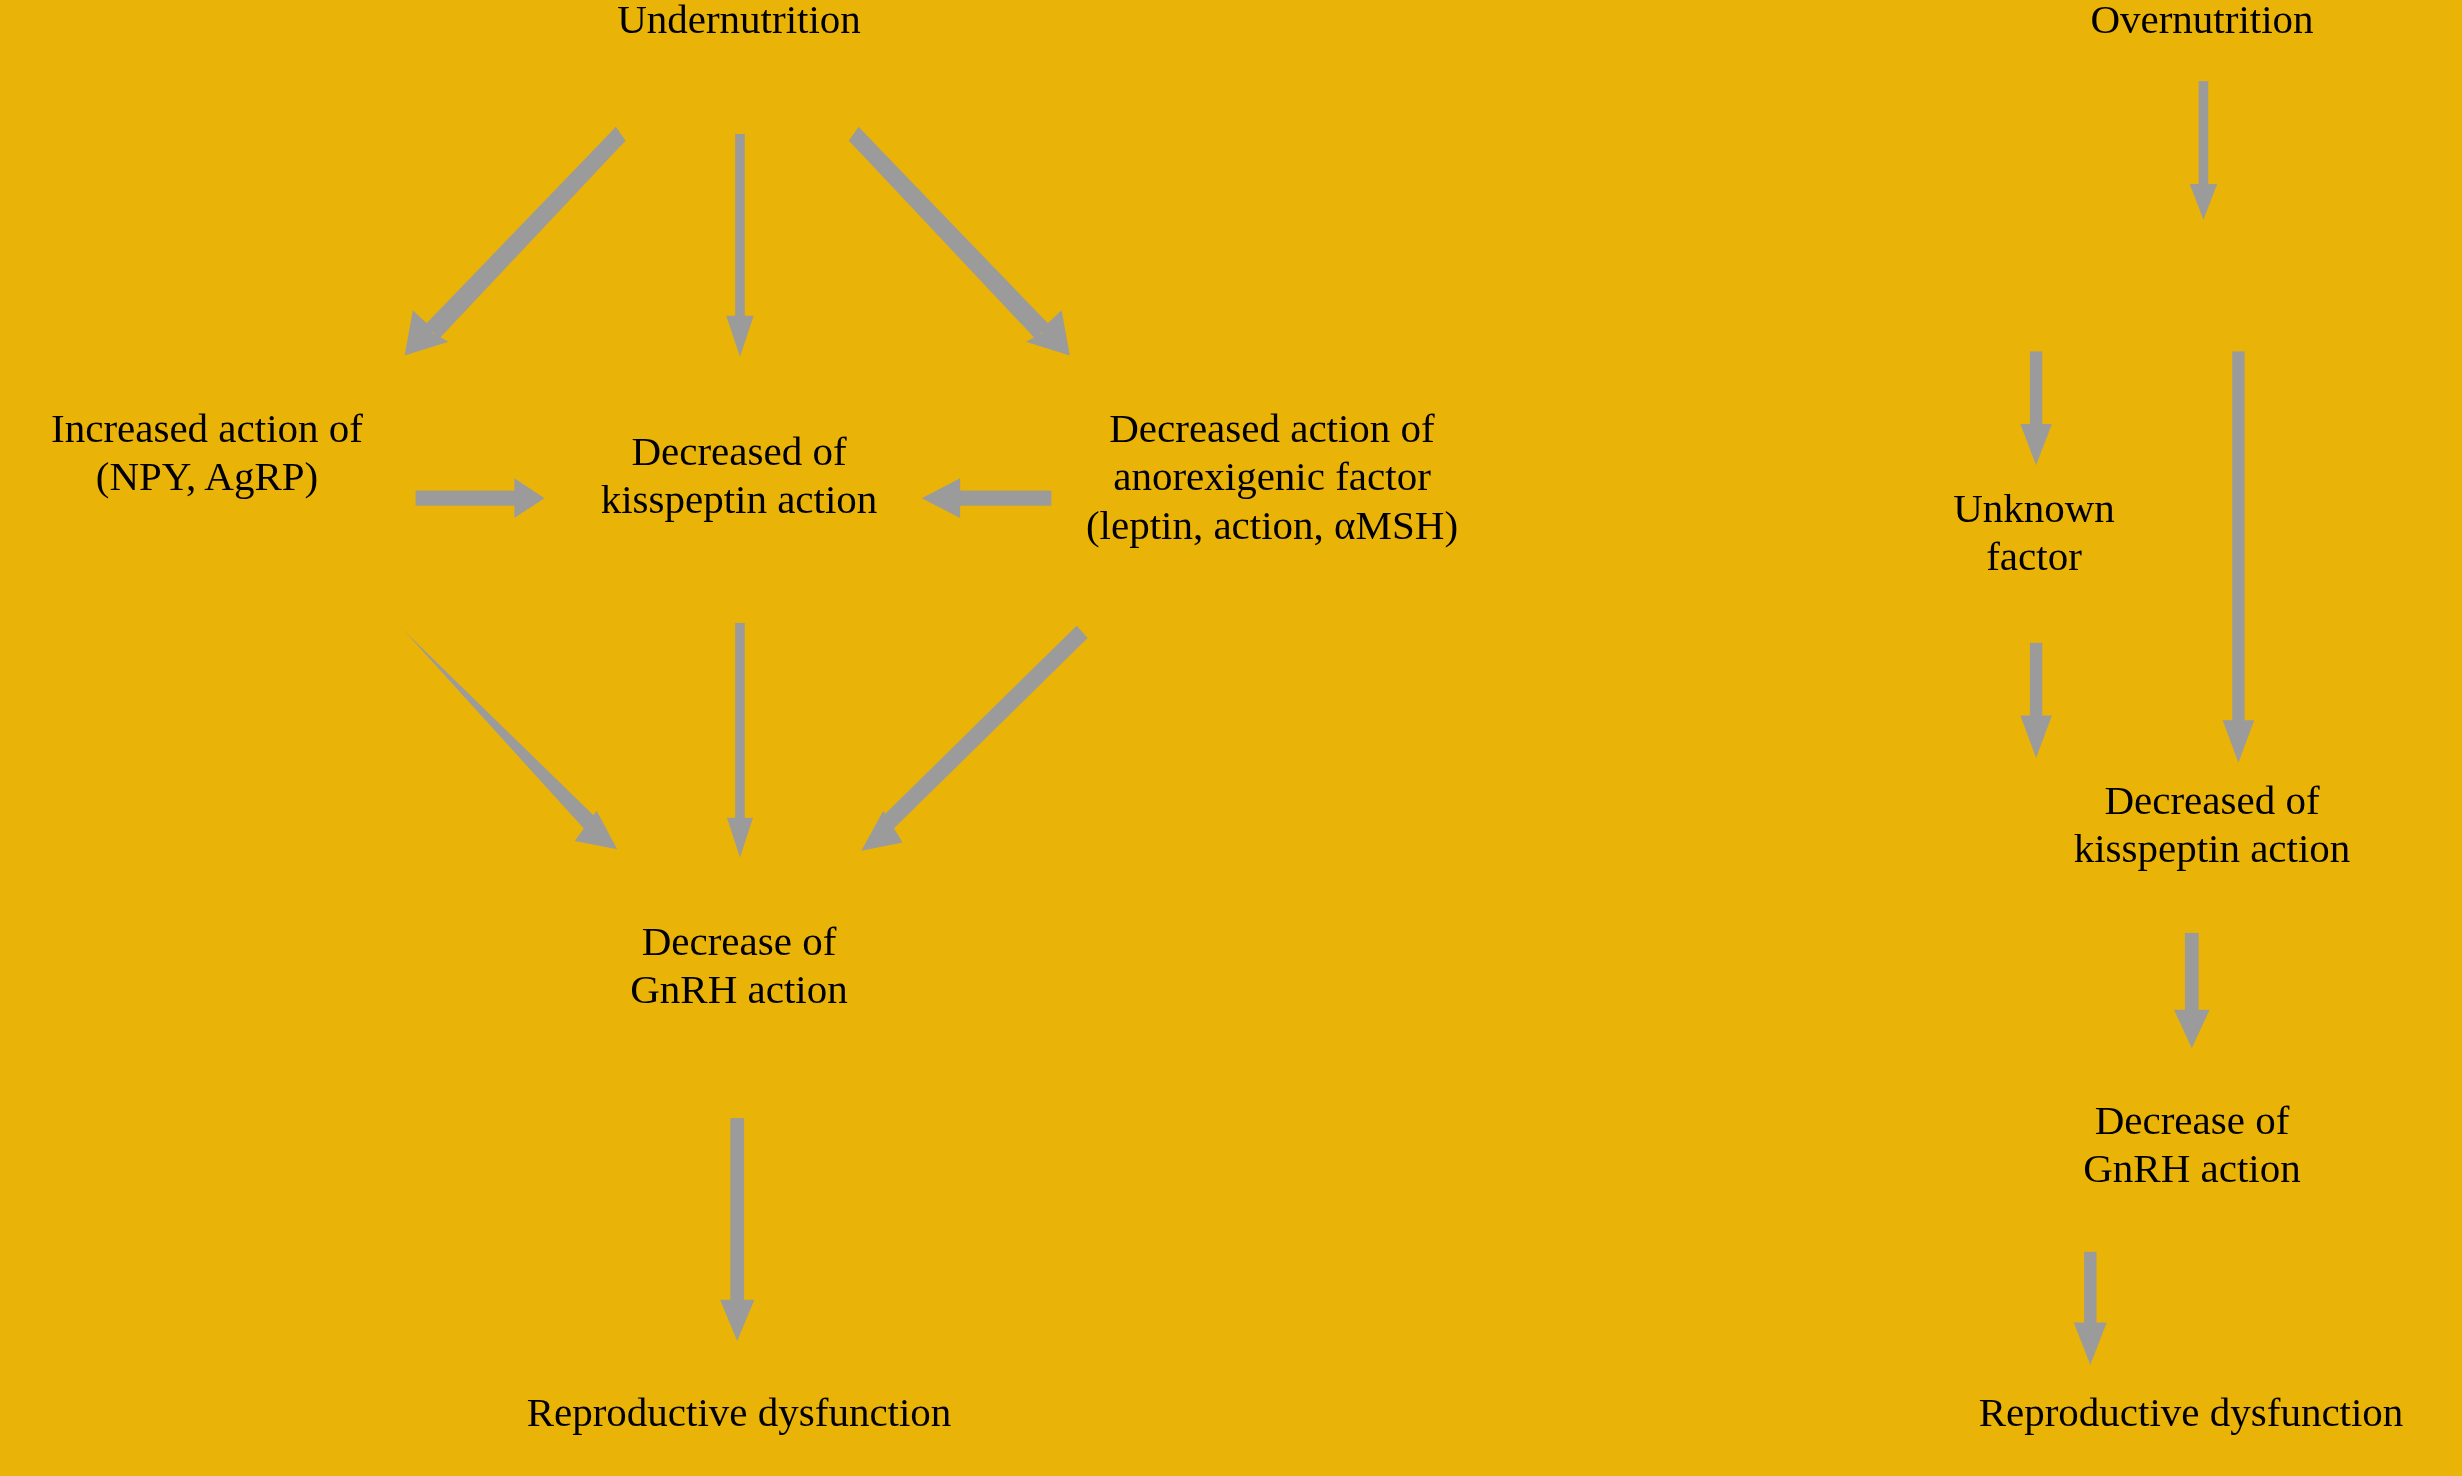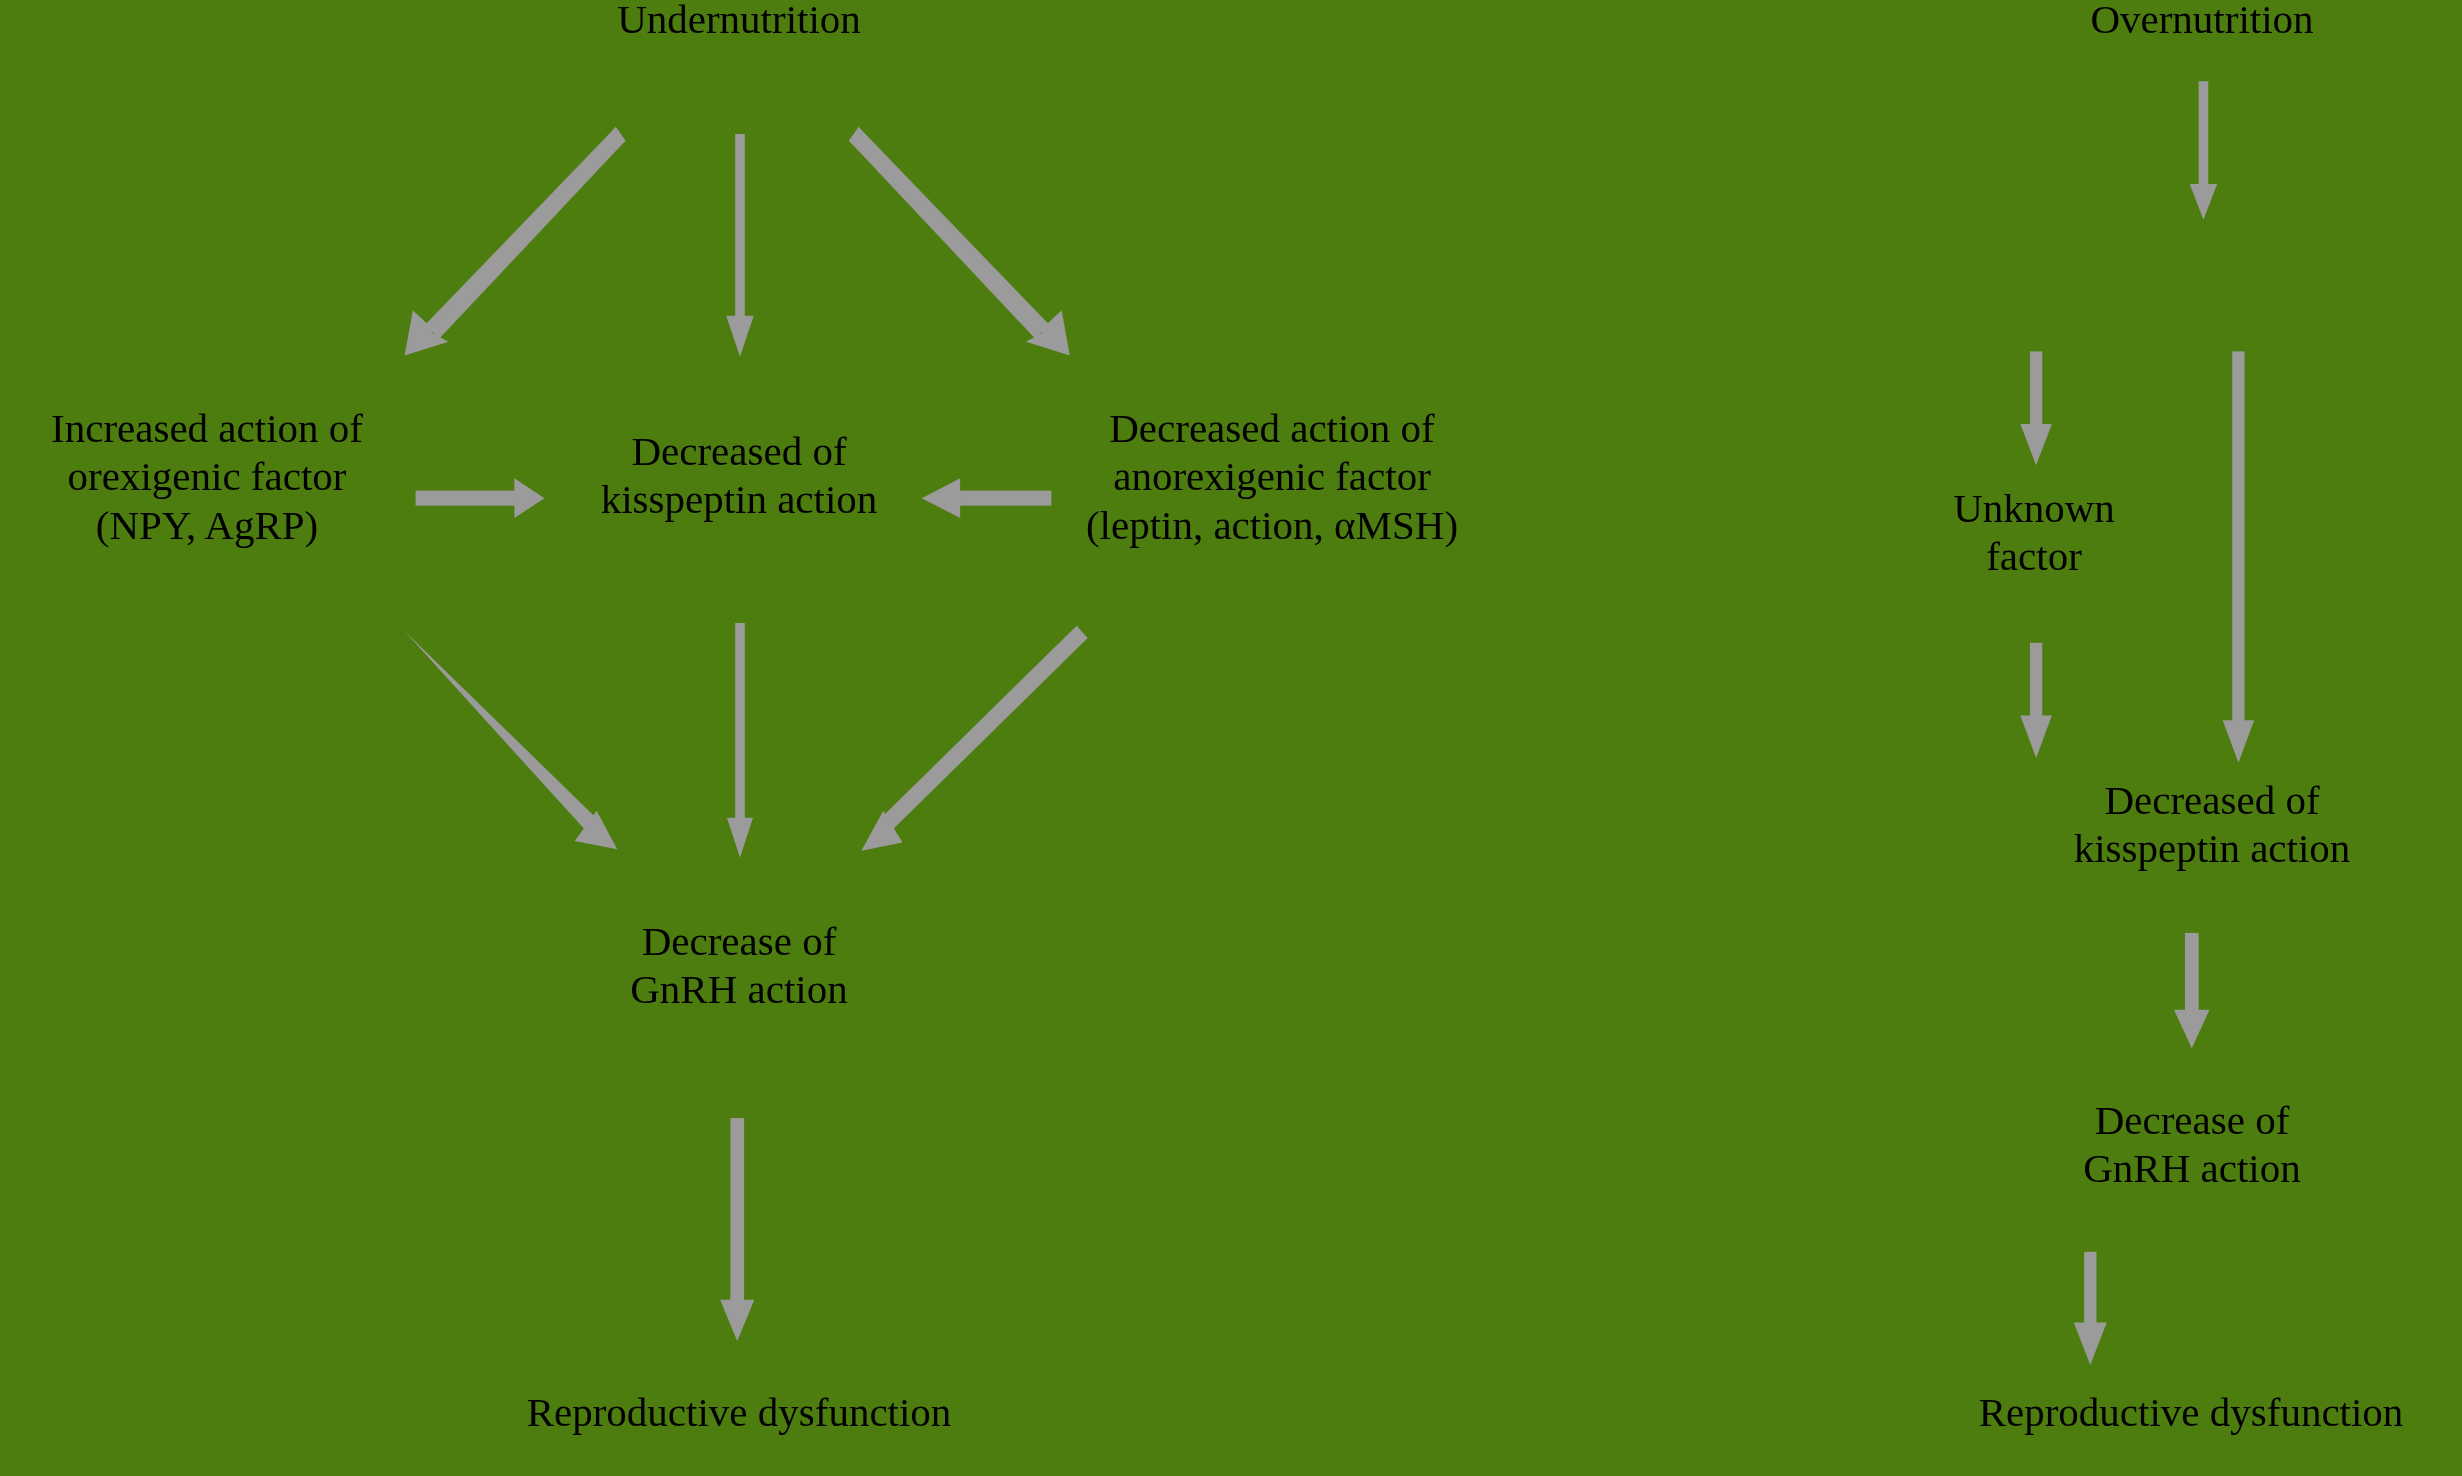--- a/index.html
+++ b/index.html
@@ -4,21 +4,21 @@
 <style>
   html, body {
     margin: 0;
     padding: 0;
     background: #ffffff;
   }
   #canvas {
     position: relative;
     width: 2462px;
     height: 1477px;
-    background: #4d7c0f;
+    background: #eab308;
     overflow: hidden;
     font-family: "Liberation Serif", "DejaVu Serif", serif;
     color: #000000;
   }
   .node {
     position: absolute;
     text-align: center;
     line-height: 1.18;
     white-space: nowrap;
     color: #000000;
@@ -120,21 +120,20 @@
       <polygon fill="#9b9b9b" points="3024,1928 3072,1928 3048,1990"></polygon>
     </g>
   </svg>
 
   <div class="node" style="left:739px; top:-5.5px;">
     <span class="ln">Undernutrition</span>
   </div>
 
   <div class="node" style="left:207px; top:404px;">
     <span class="ln">Increased action of</span>
-    <span class="ln">orexigenic factor</span>
     <span class="ln">(NPY, AgRP)</span>
   </div>
 
   <div class="node" style="left:739px; top:427px;">
     <span class="ln">Decreased of</span>
     <span class="ln">kisspeptin action</span>
   </div>
 
   <div class="node" style="left:1272px; top:404px;">
     <span class="ln">Decreased action of</span>

